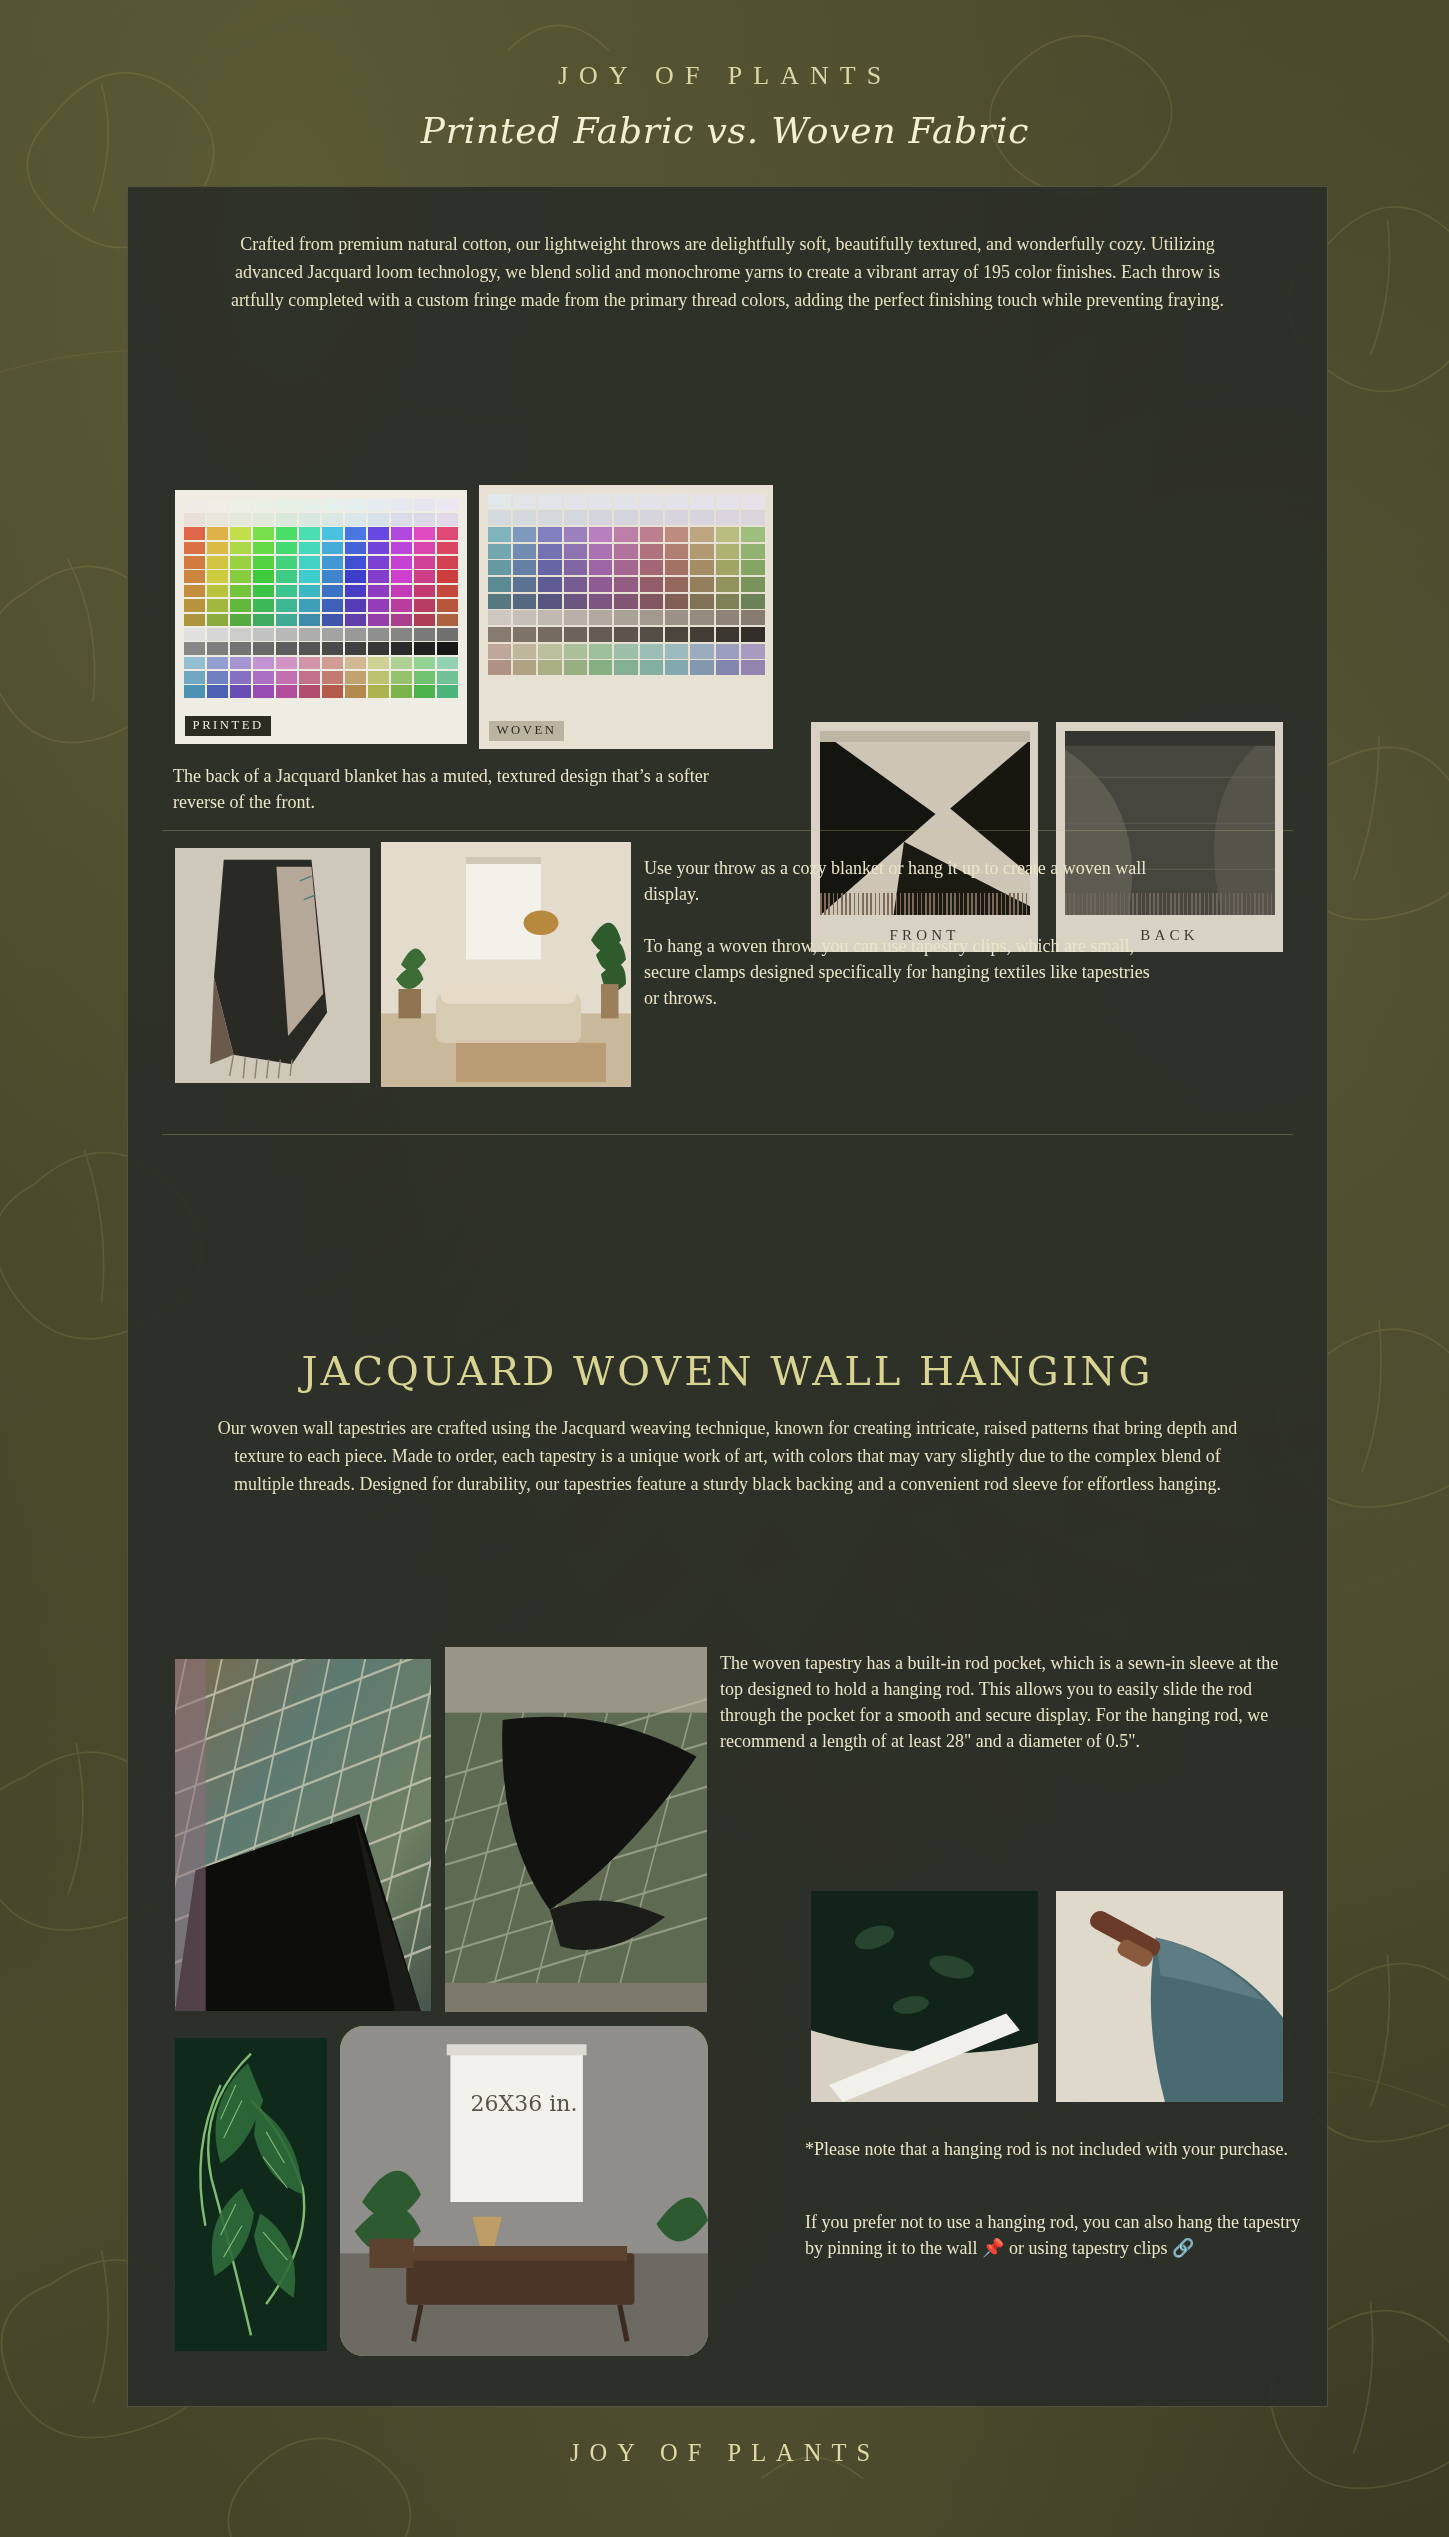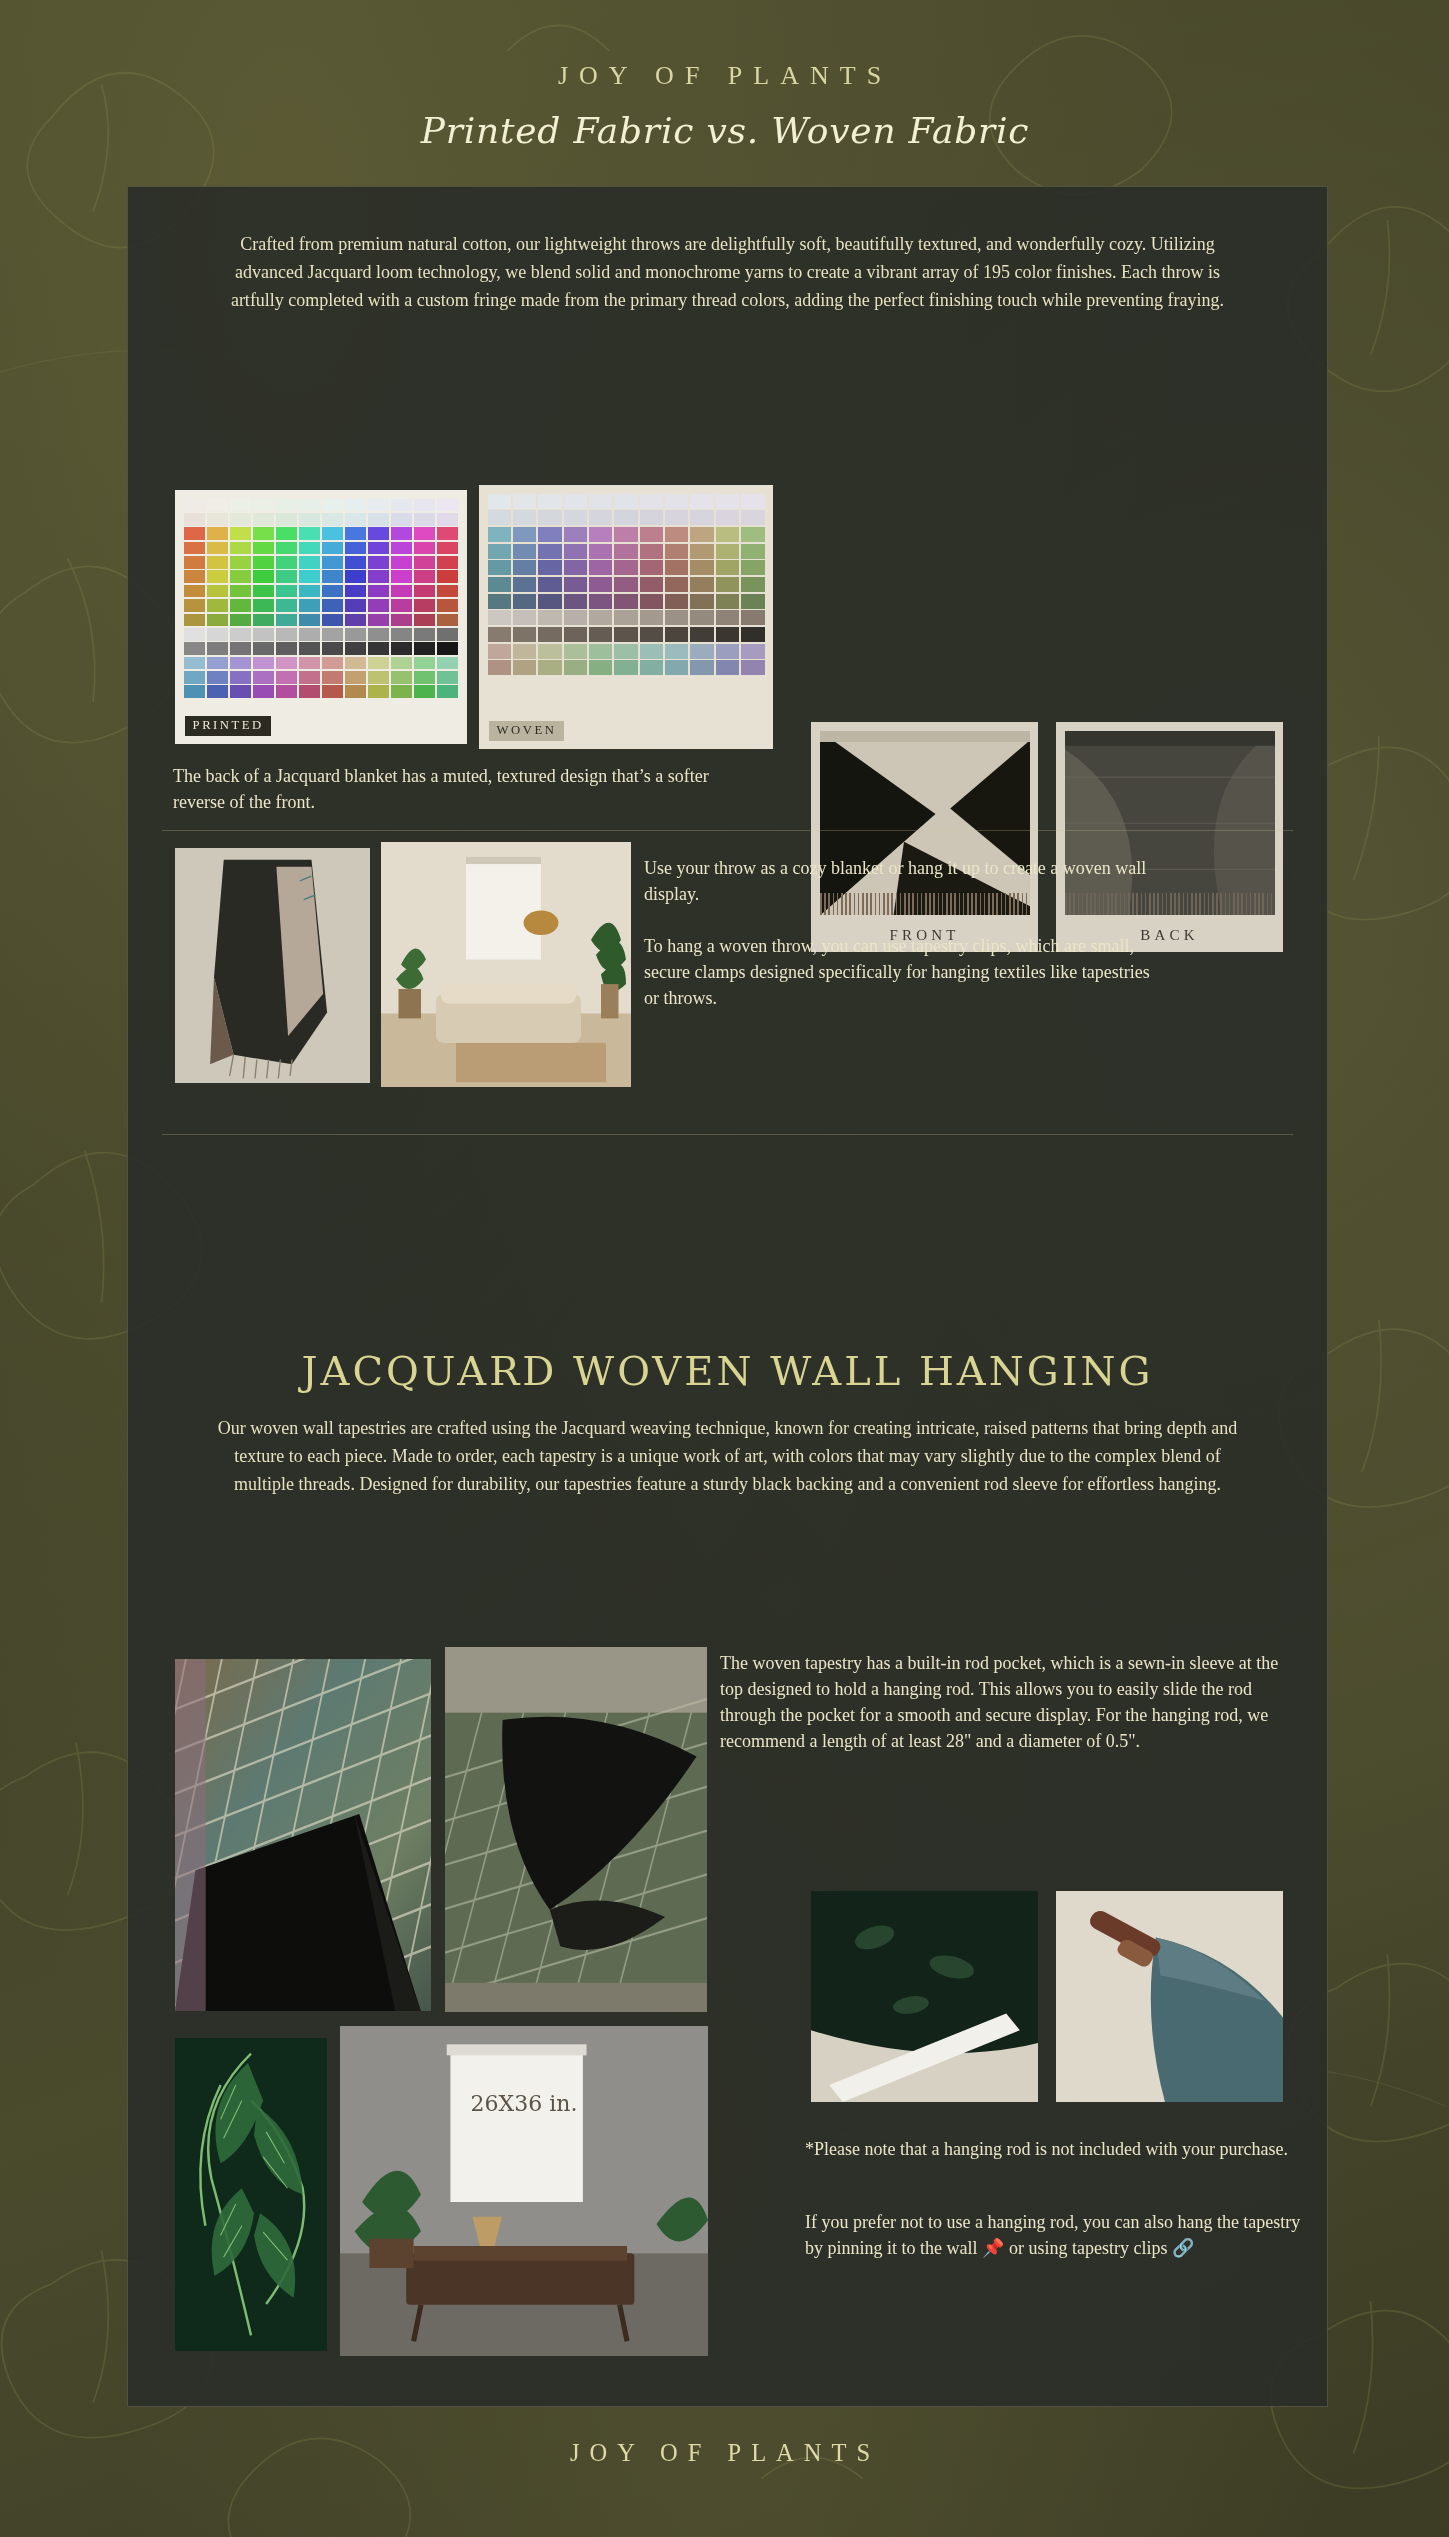--- a/index.html
+++ b/index.html
@@ -651,21 +651,21 @@
         <path d="M54 44 Q82 62 84 100 Q60 92 52 62 Z"></path>
         <path d="M44 96 Q18 116 26 152 Q48 140 52 112 Z"></path>
         <path d="M56 112 Q84 130 78 166 Q56 152 52 126 Z"></path>
       </g>
       <g stroke="#9ad38b" stroke-width="0.7" opacity=".8">
         <path d="M40 30 L30 52 M44 40 L32 64 M60 60 L72 80 M58 76 L74 96 M40 106 L30 126 M44 120 L32 140 M58 124 L74 142"></path>
       </g>
     </svg>
   </div>
 
-  <div class="img" style="left:206px; top:1839px; width:368px; height:330px; background:#84cc16;">
+  <div class="img" style="left:206px; top:1839px; width:368px; height:330px; background:#84cc16;border-radius:24px;">
     <svg viewBox="0 0 100 90" preserveAspectRatio="none" style="width:100%;height:100%">
       <rect width="100" height="90" fill="#8f8e8a"></rect>
       <rect x="0" y="62" width="100" height="28" fill="#6d6a64"></rect>
       <rect x="30" y="6" width="36" height="42" fill="#f3f1ec"></rect>
       <rect x="29" y="5" width="38" height="3" fill="#dedbd4"></rect>
       <rect x="18" y="62" width="62" height="14" rx="1" fill="#4a3526"></rect>
       <rect x="20" y="60" width="58" height="4" fill="#5b4330"></rect>
       <g stroke="#3b2a1e" stroke-width="1.4">
         <path d="M22 76 L20 86 M76 76 L78 86"></path>
       </g>

